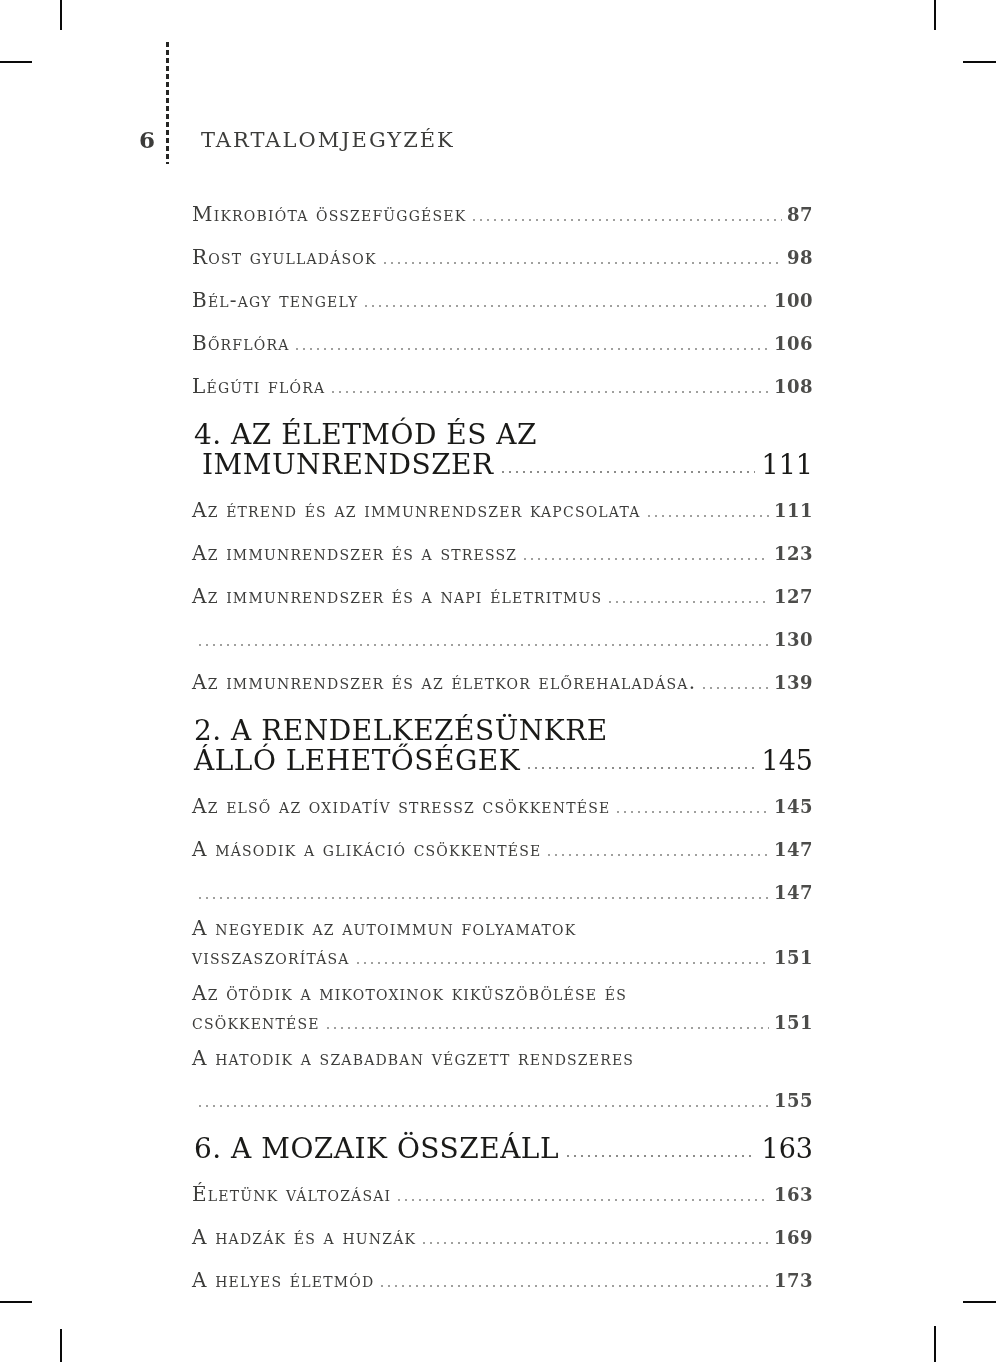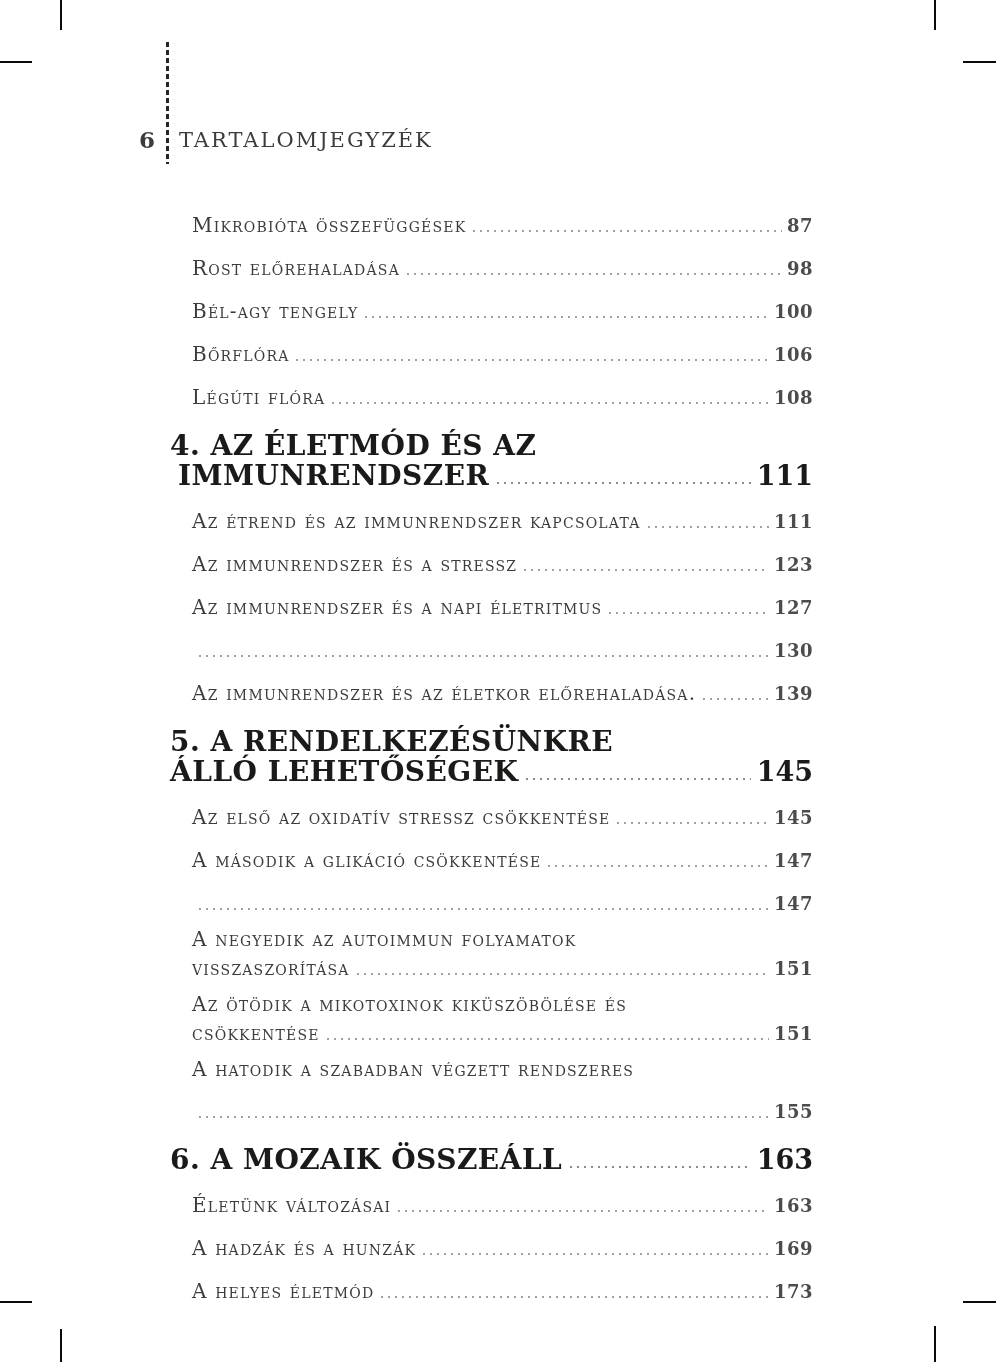--- a/index.html
+++ b/index.html
@@ -24,27 +24,27 @@
   
   .folio {
     position:absolute; left:132px; top:126px; width:30px;
     font-size:23px; font-weight:bold; color:#3c3c3a; text-align:center;
   }
   .header-rule {
     position:absolute; left:166px; top:42px; width:3px; height:122px;
     background-image:repeating-linear-gradient(to bottom,#252523 0 5px,transparent 5px 8px);
   }
   .header-title {
-    position:absolute; left:179px; top:128px;
+    position:absolute; left:201px; top:128px;
     font-size:21px; letter-spacing:2px; color:#3c3c3a;
   }
 
   
   .toc {
-    position:absolute; left:170px; top:207px; width:643px;
+    position:absolute; left:170px; top:196px; width:643px;
   }
   .entries { padding-left:22px; }
 
   .entry {
     margin-bottom:13px;
     font-size:20px; line-height:22px;
     color:#3c3c3a;
     font-variant:small-caps;
     letter-spacing:1.2px;
   }
@@ -55,22 +55,22 @@
     align-self:flex-end; margin:0 5px 5px 7px;
     background-image:repeating-linear-gradient(to right,#a0a09e 0 2px,transparent 2px 7px);
   }
   .pnum {
     font-weight:bold; font-size:18px; color:#4c4c4a;
     letter-spacing:0.5px; font-variant:normal; white-space:nowrap;margin-top:8px;
   }
 
   .section { margin-top:22px; }
   .sec-heading {
-    font-weight:bold; font-size:28px; line-height:30px;
-    color:#1a1a18; letter-spacing:0.5px; margin-bottom:12px;
+    font-weight:normal; font-size:28px; line-height:30px;
+    color:#1a1a18; letter-spacing:0.5px; margin-bottom:12px;margin-left:24px;
   }
   .sec-line2-indent { padding-left:8px; }
   .hleader {
     margin:0 6px 7px 8px;
     background-image:repeating-linear-gradient(to right,#8c8c8a 0 2px,transparent 2px 7px);
   }
   .hpnum { font-size:27px; color:#1a1a18; letter-spacing:0; }
 </style>
 </head>
 <body>
@@ -90,21 +90,21 @@
 
 <div class="toc">
 
   <div class="entries">
     <div class="entry row">
       <span class="label">Mikrobióta összefüggések</span>
       <span class="leader"></span>
       <span class="pnum">87</span>
     </div>
     <div class="entry row">
-      <span class="label">Rost előrehaladása</span>
+      <span class="label">Rost gyulladások</span>
       <span class="leader"></span>
       <span class="pnum">98</span>
     </div>
     <div class="entry row">
       <span class="label">Bél-agy tengely</span>
       <span class="leader"></span>
       <span class="pnum">100</span>
     </div>
     <div class="entry row">
       <span class="label">Bőrflóra</span>
@@ -150,21 +150,21 @@
       <div class="entry row">
         <span class="label">Az immunrendszer és az életkor előrehaladása.</span>
         <span class="leader"></span>
         <span class="pnum">139</span>
       </div>
     </div>
   </div>
 
   <div class="section">
     <div class="sec-heading">
-      <div>5. A RENDELKEZÉSÜNKRE</div>
+      <div>2. A RENDELKEZÉSÜNKRE</div>
       <div class="row">
         <span>ÁLLÓ LEHETŐSÉGEK</span>
         <span class="leader hleader"></span>
         <span class="hpnum">145</span>
       </div>
     </div>
     <div class="entries">
       <div class="entry row">
         <span class="label">Az első az oxidatív stressz csökkentése</span>
         <span class="leader"></span>

